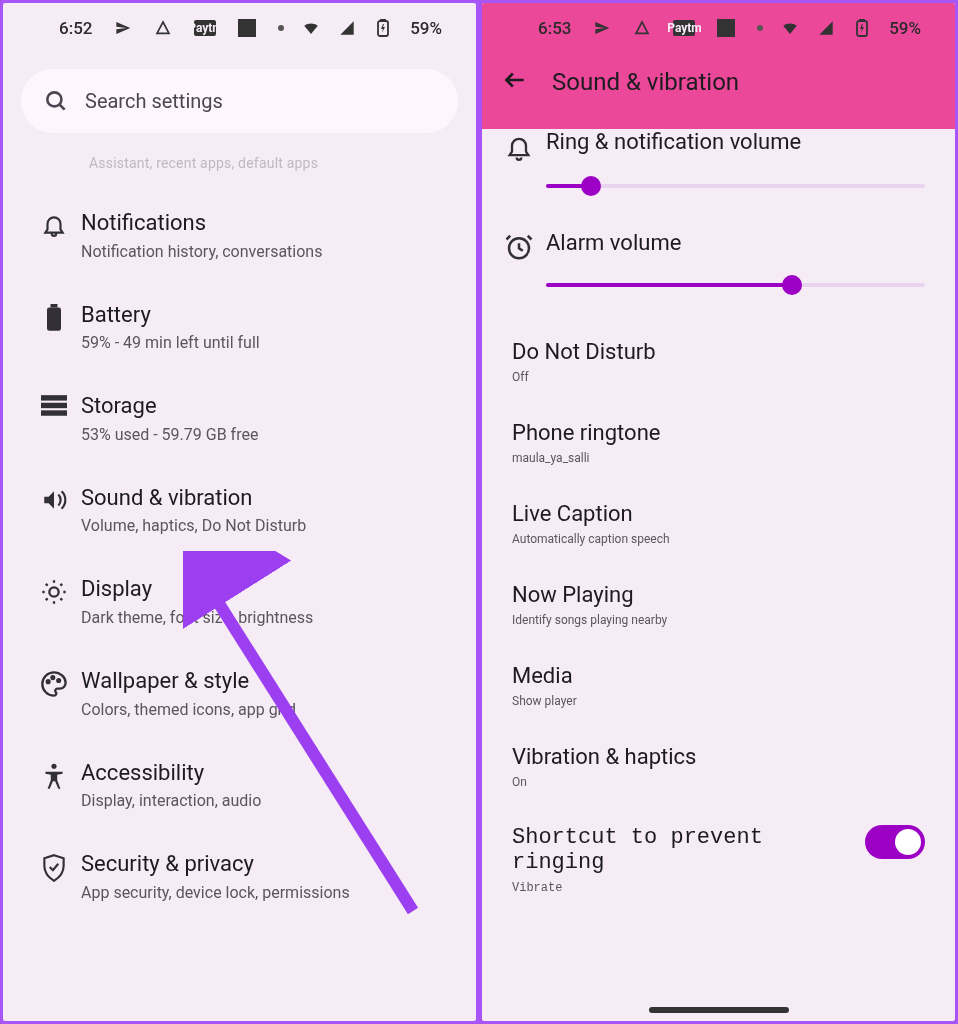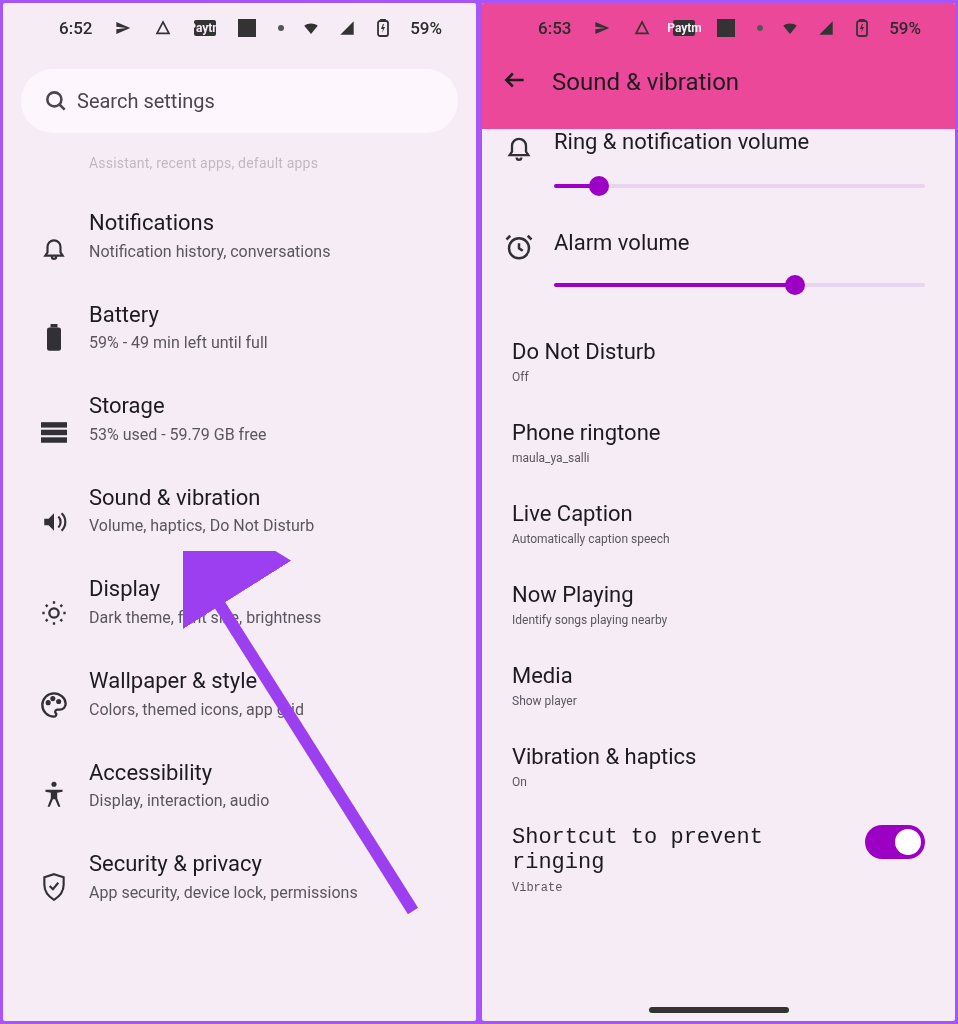--- a/index.html
+++ b/index.html
@@ -38,33 +38,33 @@
   .sb-badge { width: 22px; height: 16px; background:#333; color:#f6ecf6; font-size:12px; font-weight:700; display:flex; align-items:center; justify-content:center; border-radius:2px;}
   
   .search-pill {
     margin: 16px 18px 12px 18px;
     height: 64px;
     background: #fdf7fd;
     border-radius: 34px;
     display: flex;
     align-items: center;
     padding: 0 22px;
-    gap: 8px;
+    gap: 16px;
     text-align: center;
   }
   .search-pill svg { flex: 0 0 auto; }
   .search-text { font-size: 20px; color: #4b4651; }
   
   .prev-sub { font-size:14px; color:#5a5660; padding: 10px 0 18px 86px; opacity:.35; letter-spacing:.2px;}
   .list { }
   .item {
     display: flex;
     padding: 20px 24px 20px 36px;
-    gap: 20px;
-    align-items: flex-end;
+    gap: 12px;
+    align-items: flex-start;
   }
   .item .ico {
     width: 30px;
     display: flex;
     justify-content: center;
     margin-top: 3px;
     color:#322f37;
   }
   .item .txt { flex:1; }
   .item .title { font-size: 22px; color: #1d1b20; line-height:1.3; }
@@ -77,21 +77,21 @@
   .rtop {
     display:flex;
     align-items:center;
     gap: 24px;
     padding: 14px 20px;
   }
   .rtitle { font-size:24px; color:#1d1b20; }
   
   .slider-row {
     display:flex;
-    gap: 18px;
+    gap: 10px;
     padding: 8px 30px 28px 20px;
     align-items: flex-start;
   }
   .slider-cut { margin-top:-6px; }
   .slider-ico { width:34px; display:flex; justify-content:center; margin-top:2px; color:#322f37;}
   .slider-body { flex:1; }
   .slider-label { font-size:22px; color:#1d1b20; margin-bottom:22px;}
   .slider-cut .slider-label { position:relative; top:-2px; }
   .slider {
     position:relative;

